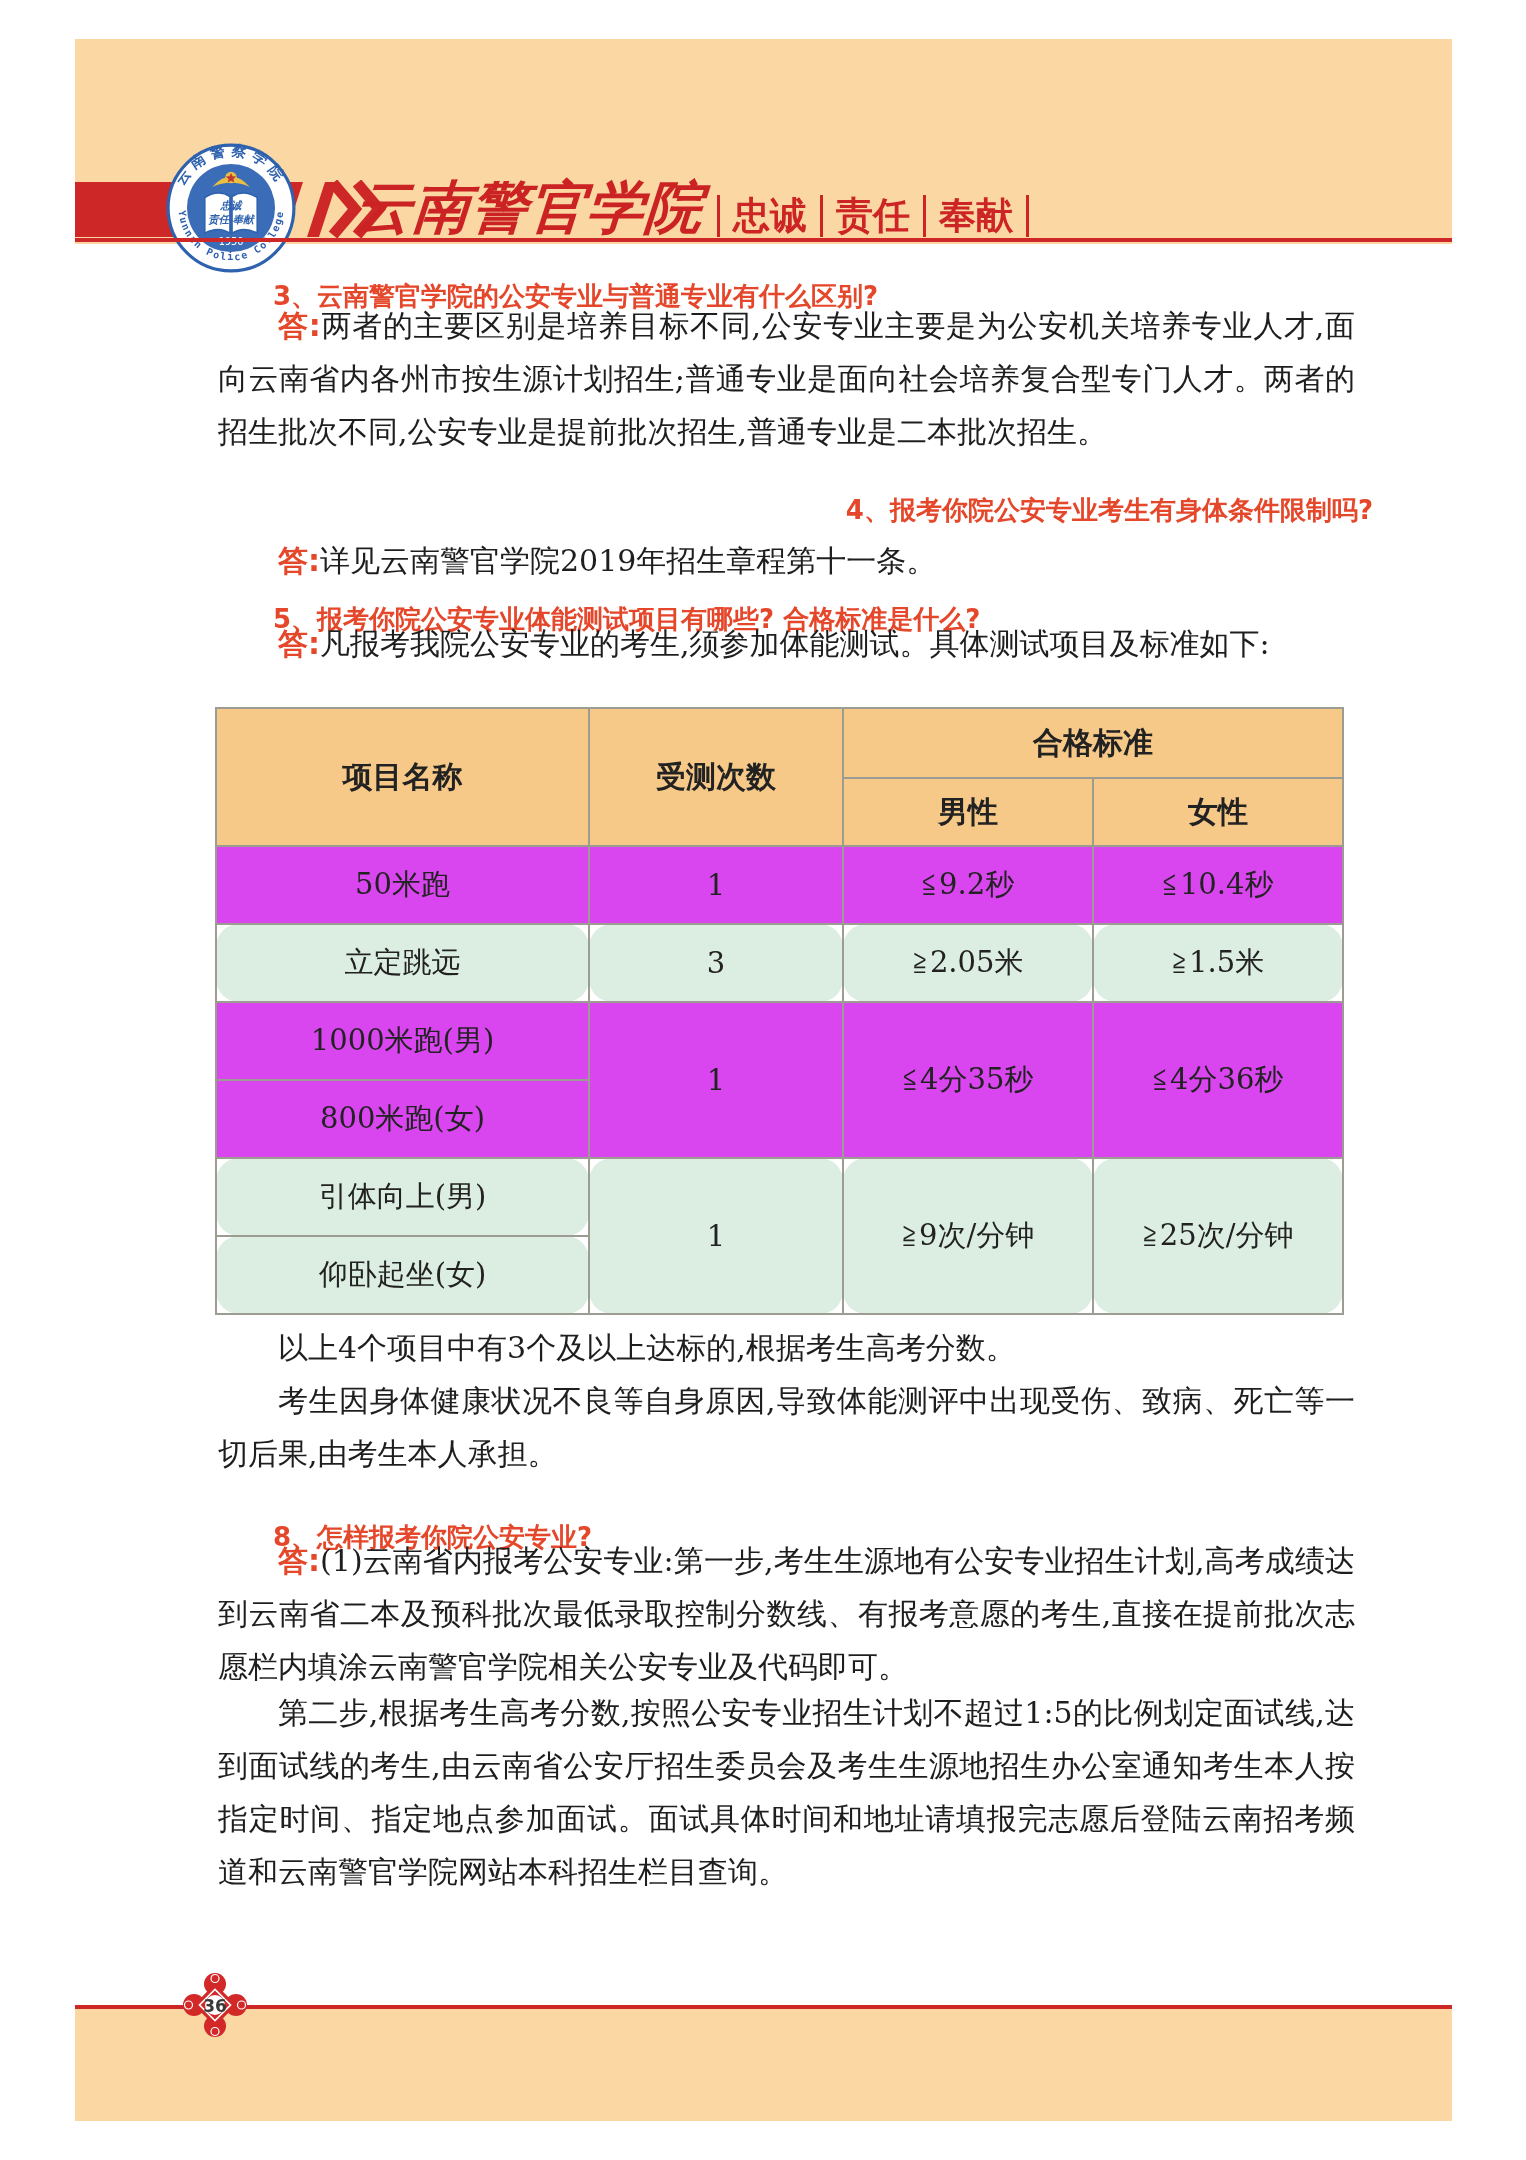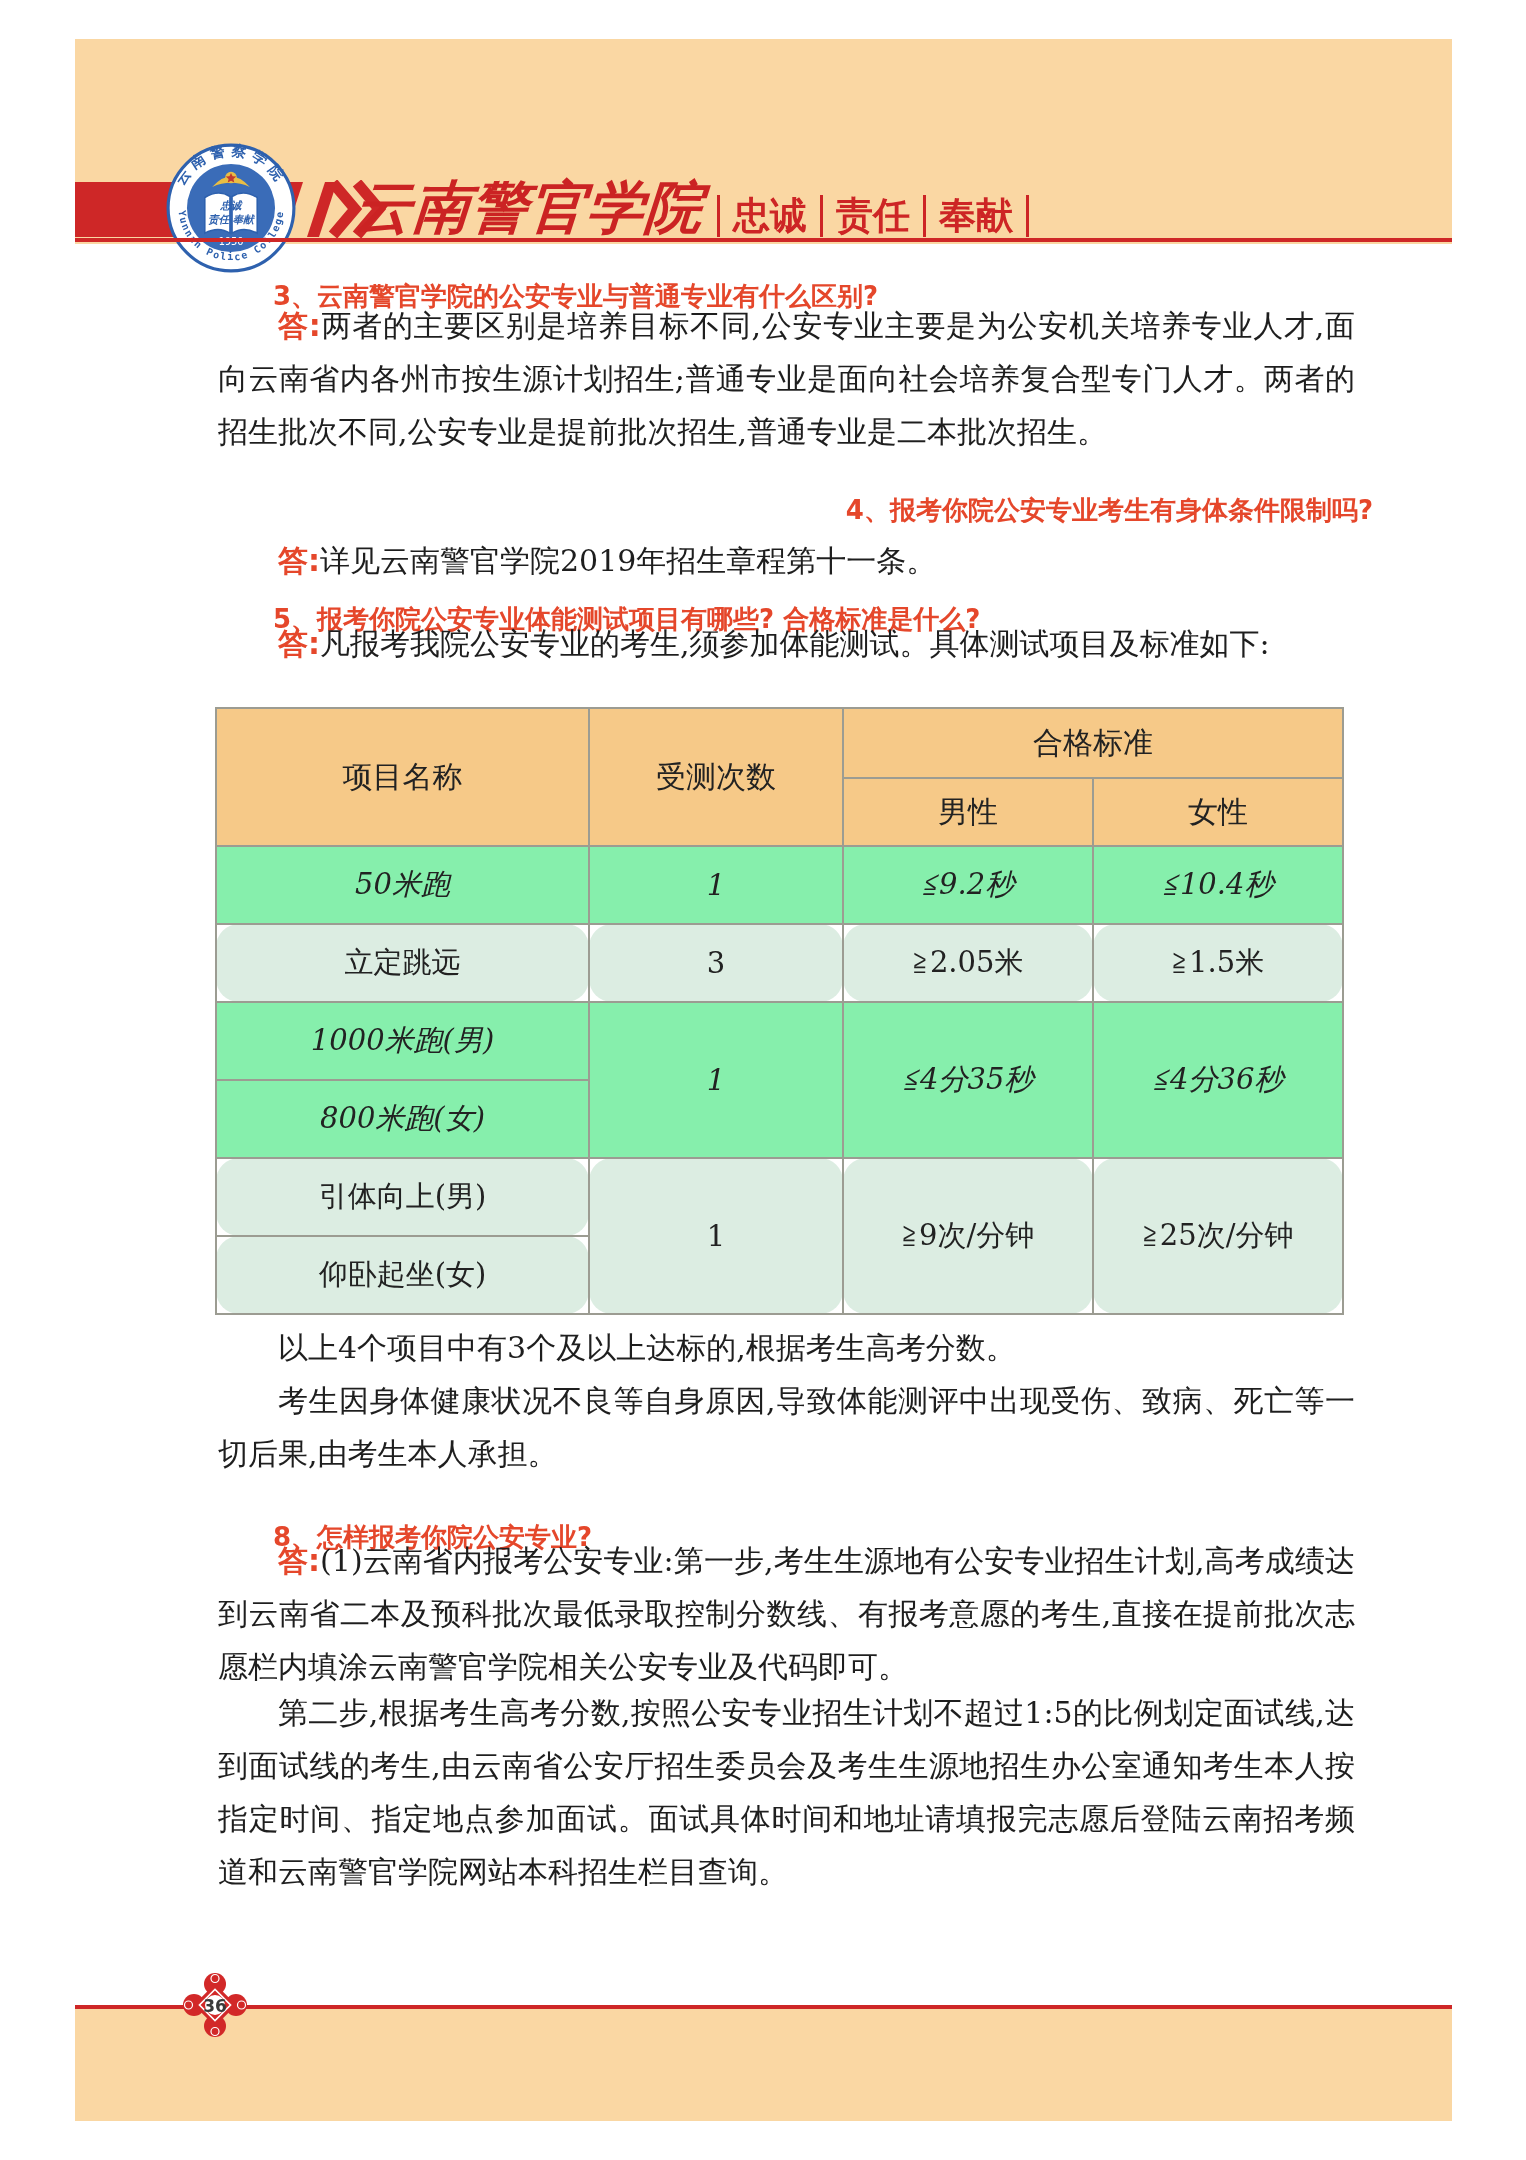--- a/index.html
+++ b/index.html
@@ -35,23 +35,23 @@
   .ans-label{color:#E5472B;font-weight:700;
              font-family:"DejaVu Sans","Liberation Sans",sans-serif;}
 
   
   .fit-table{position:absolute;left:215px;top:707px;width:1127px;border-collapse:collapse;
              table-layout:fixed;font-family:"DejaVu Serif","Liberation Serif",serif;}
   .fit-table col.c1{width:373px;} .fit-table col.c2{width:254px;}
   .fit-table col.c3{width:250px;} .fit-table col.c4{width:250px;}
   .fit-table th,.fit-table td{border:2px solid #9c9c92;text-align:center;vertical-align:middle;
              font-size:29px;color:#222;padding:0;}
-  .fit-table th{background:#F6C988;font-weight:400;font-size:30px;}
+  .fit-table th{background:#F6C988;font-weight:700;font-size:30px;}
   .fit-table tr.h1{height:70px;} .fit-table tr.h2{height:68px;} .fit-table tr.r{height:78px;}
-  .fit-table td.cream{background:#86efac;font-style:italic;} .fit-table td.green{background:#DCEDE2;border-radius:23px;}
+  .fit-table td.cream{background:#d946ef;} .fit-table td.green{background:#DCEDE2;border-radius:23px;}
 
   
   .footer-rule{position:absolute;left:75px;top:2005px;width:1377px;height:4px;background:#CE2727;}
   .footer-band{position:absolute;left:75px;top:2009px;width:1377px;height:112px;background:#FAD7A3;}
   .page-badge{position:absolute;left:183px;top:1973px;width:64px;height:64px;}
 </style>
 </head>
 <body>
 
 <div class="page">

